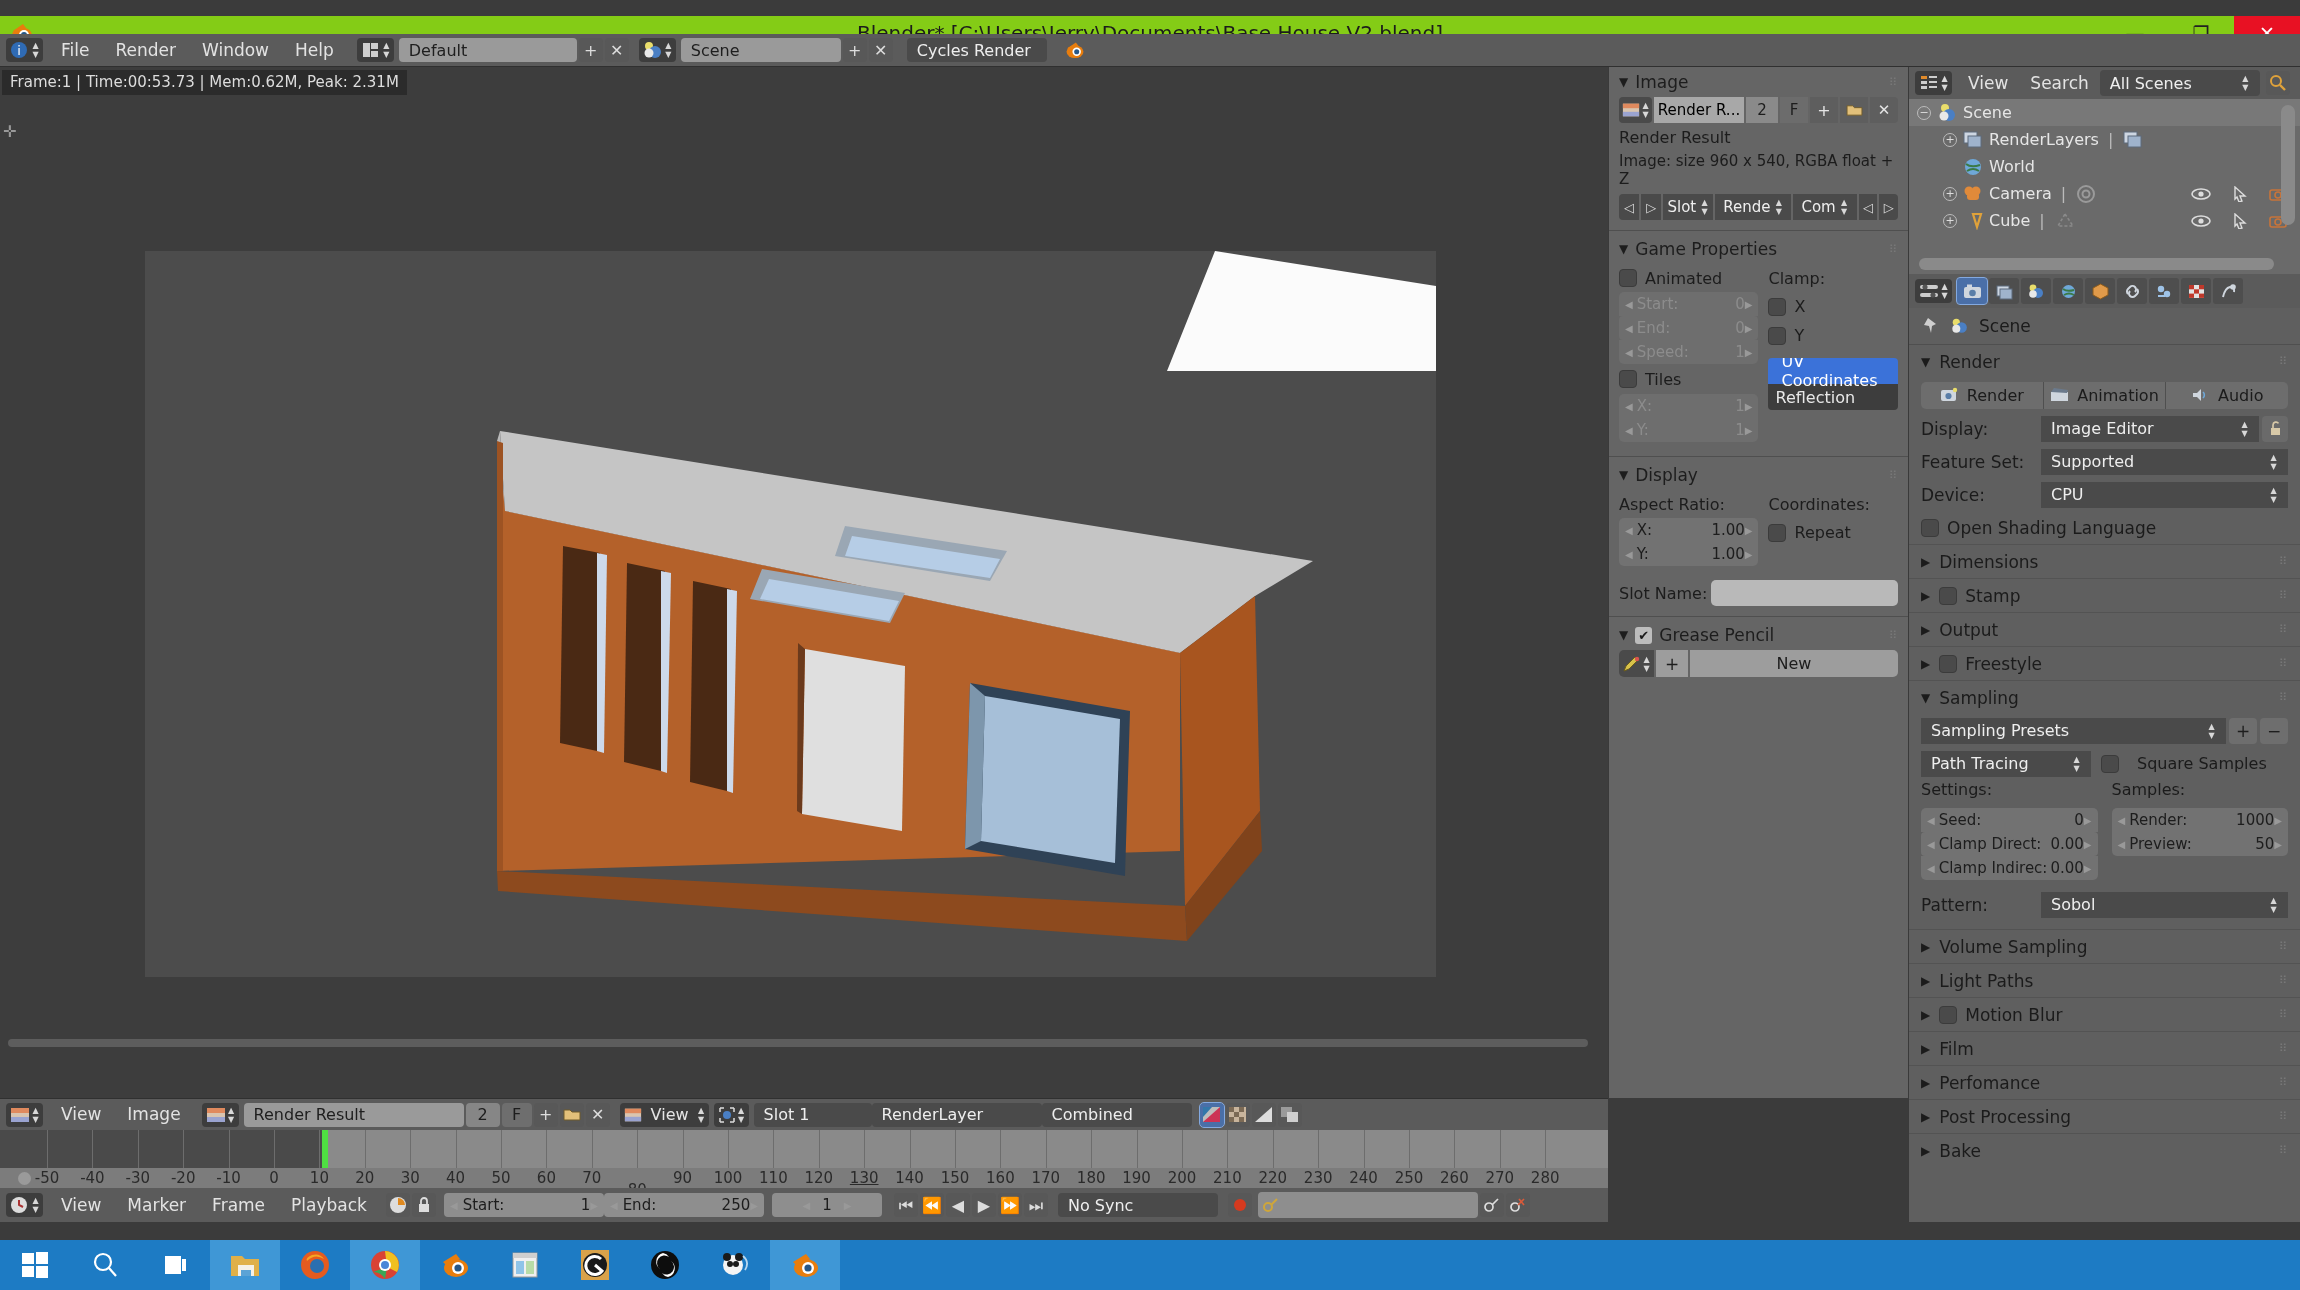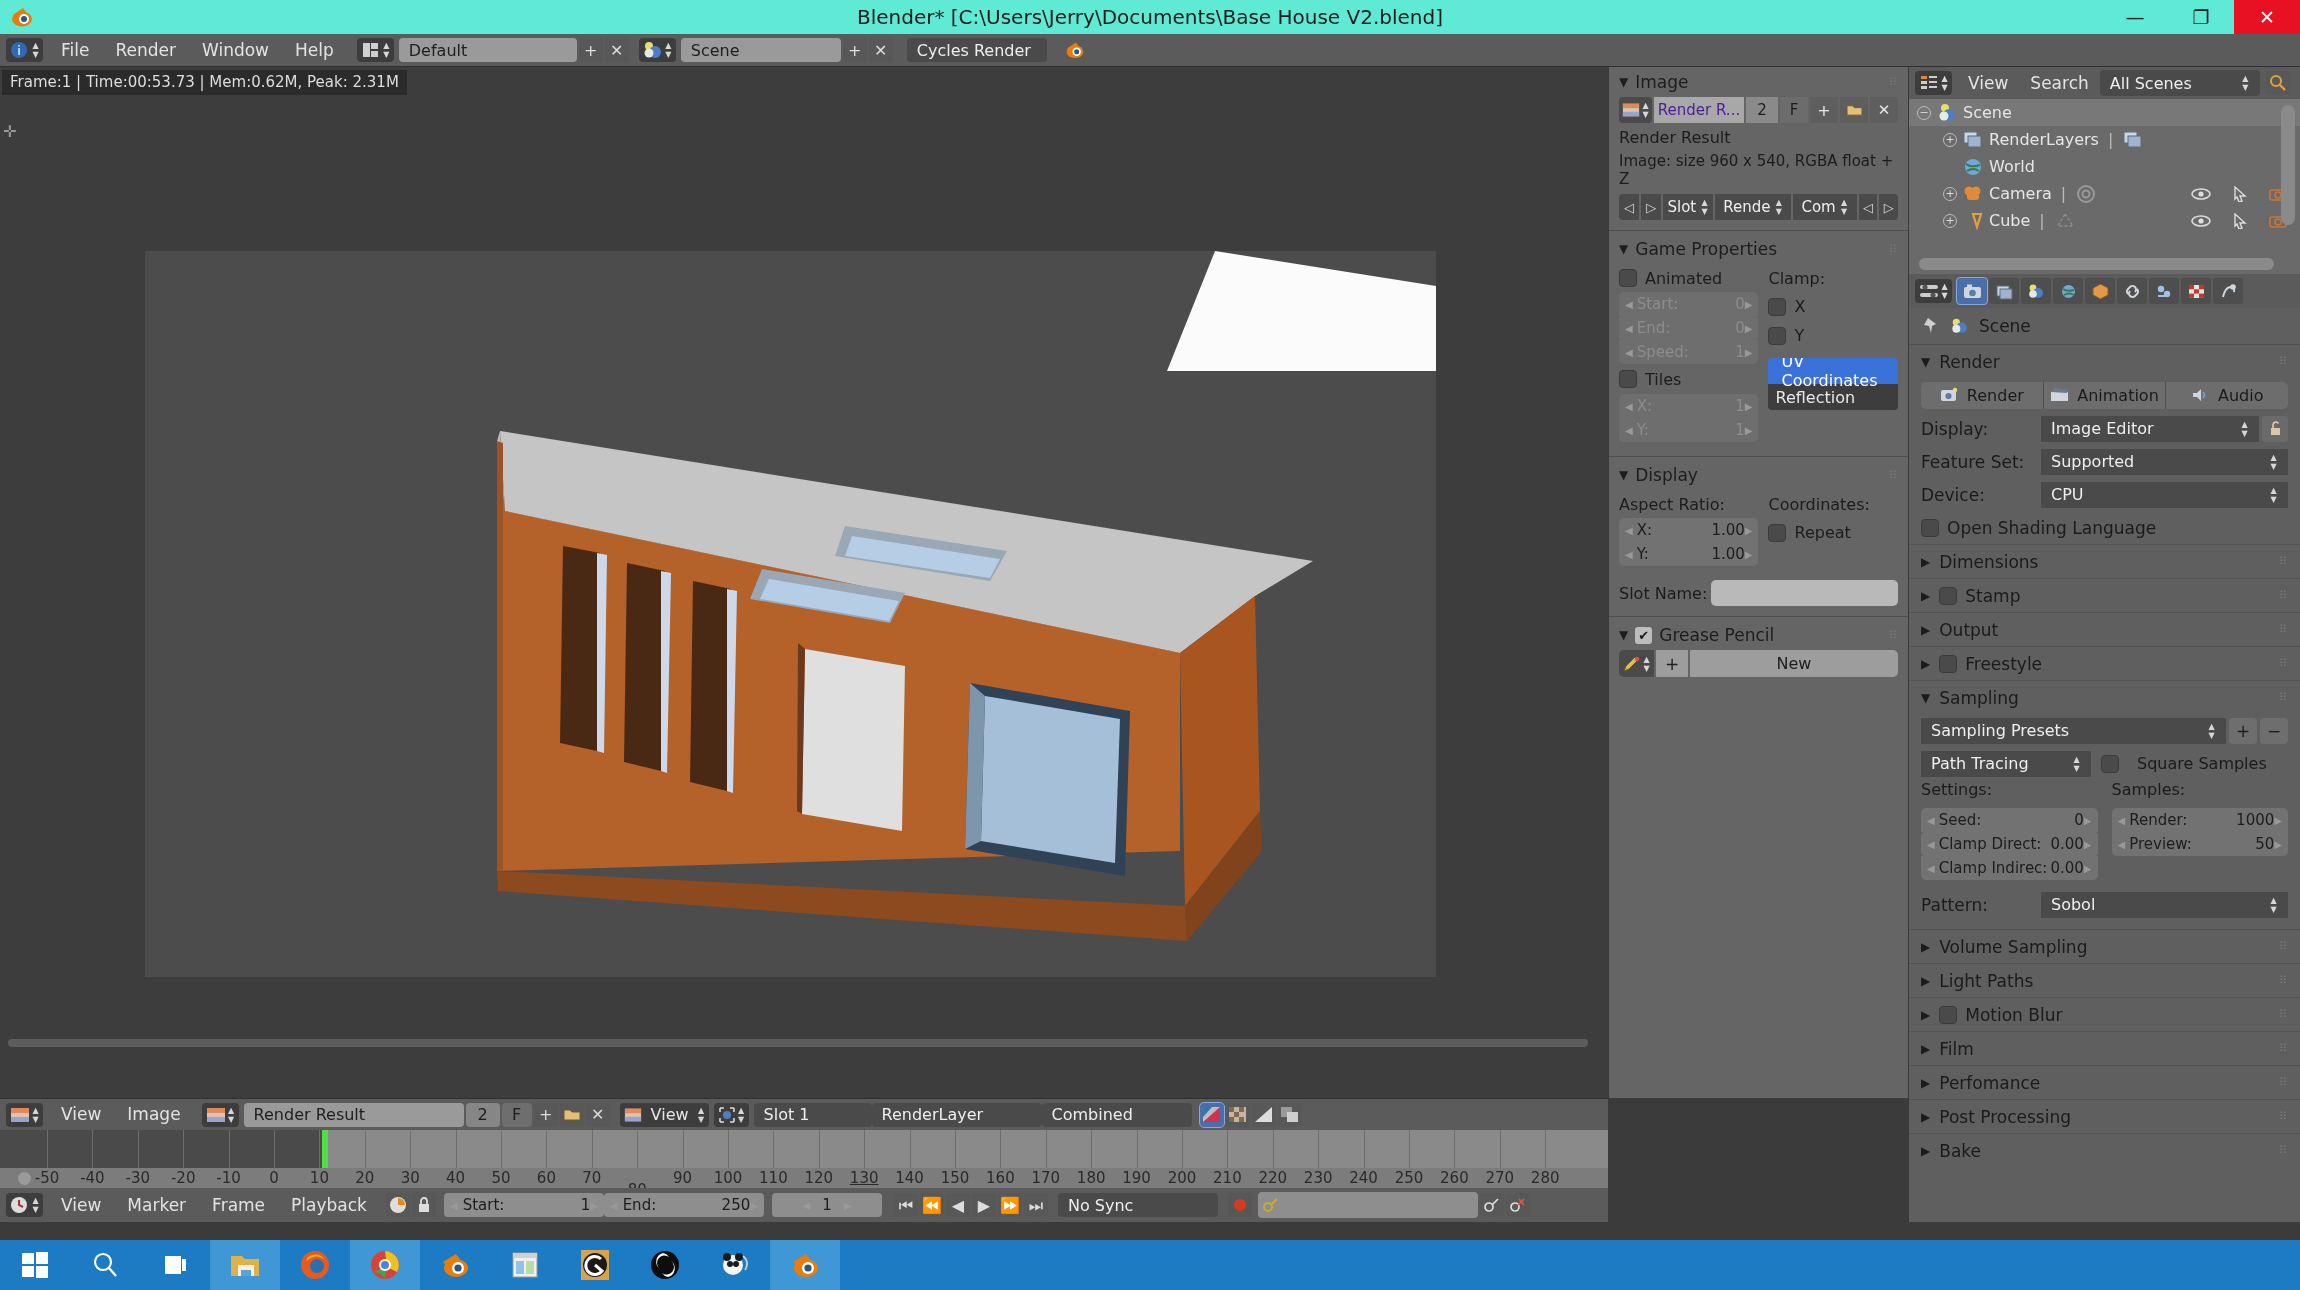--- a/index.html
+++ b/index.html
@@ -1,22 +1,22 @@
 <!DOCTYPE html>
 <html><head>
 <meta charset="utf-8">
 <style>
   * { box-sizing: border-box; margin:0; padding:0; }
   html,body { width:2300px; height:1290px; overflow:hidden;
     font-family:"DejaVu Sans", sans-serif; }
   body { background:#3b3b3b; position:relative; font-size:17px; color:#d6d6d6; }
 
   
-  #titlebar { position:absolute; left:0; top:0; width:2300px; height:34px;
-    background:#5eead4; display:flex; align-items:center; }
+  #titlebar { position:absolute; left:0; top:16px; width:2300px; height:34px;
+    background:#84cc16; display:flex; align-items:center; }
   #titlebar .blender-logo { width:26px; height:26px; margin-left:9px; position:relative; }
   #title-text { position:absolute; left:0; width:2300px; text-align:center;
     color:#1c1c1c; font-size:20px; line-height:34px; }
   #winbtns { position:absolute; right:0; top:0; height:34px; display:flex; }
   #winbtns > div { width:66px; height:34px; display:flex; align-items:center;
     justify-content:center; color:#222; font-size:19px; }
   #winbtns .closeb { background:#e81123; color:#fff; }
 
   
   #infohdr { position:absolute; left:0; top:34px; width:2300px; height:33px;
@@ -520,21 +520,21 @@
       <svg width="20" height="18" viewBox="0 0 22 20">
           <rect x="2" y="3" width="18" height="14" fill="#d9c5b0"></rect>
           <rect x="2" y="3" width="18" height="5" fill="#e08a5e"></rect>
           <rect x="2" y="12" width="18" height="5" fill="#9aa3d0"></rect>
         </svg>
       <span class="updown">
           <span>▲</span>
           <span>▼</span>
         </span>
     </div>
-    <div style="width:90px;height:26px;background:#a8a8a8;color:#4c1d95;font-size:15px;display:flex;align-items:center;justify-content:center">Render R...</div>
+    <div style="width:90px;height:26px;background:#a8a8a8;color:#000000;font-size:15px;display:flex;align-items:center;justify-content:center">Render R...</div>
     <div style="width:32px;height:26px;background:#8a8a8a;color:#1d1d1d;font-size:15px;display:flex;align-items:center;justify-content:center">2</div>
     <div style="width:28px;height:26px;background:#6c6c6c;color:#1d1d1d;font-size:15px;display:flex;align-items:center;justify-content:center">F</div>
     <div style="width:28px;height:26px;background:#5e5e5e;color:#e5e5e5;font-size:16px;display:flex;align-items:center;justify-content:center">+</div>
     <div style="width:28px;height:26px;background:#5e5e5e;display:flex;align-items:center;justify-content:center">
       <svg width="17" height="14" viewBox="0 0 18 15">
           <path d="M1 3h6l2 2h8v8H1z" fill="#e2c07a" stroke="#6f5a2a"></path>
         </svg>
     </div>
     <div style="width:28px;height:26px;background:#5e5e5e;color:#e5e5e5;font-size:15px;display:flex;align-items:center;justify-content:center;border-radius:0 4px 4px 0">✕</div>
   </div>

